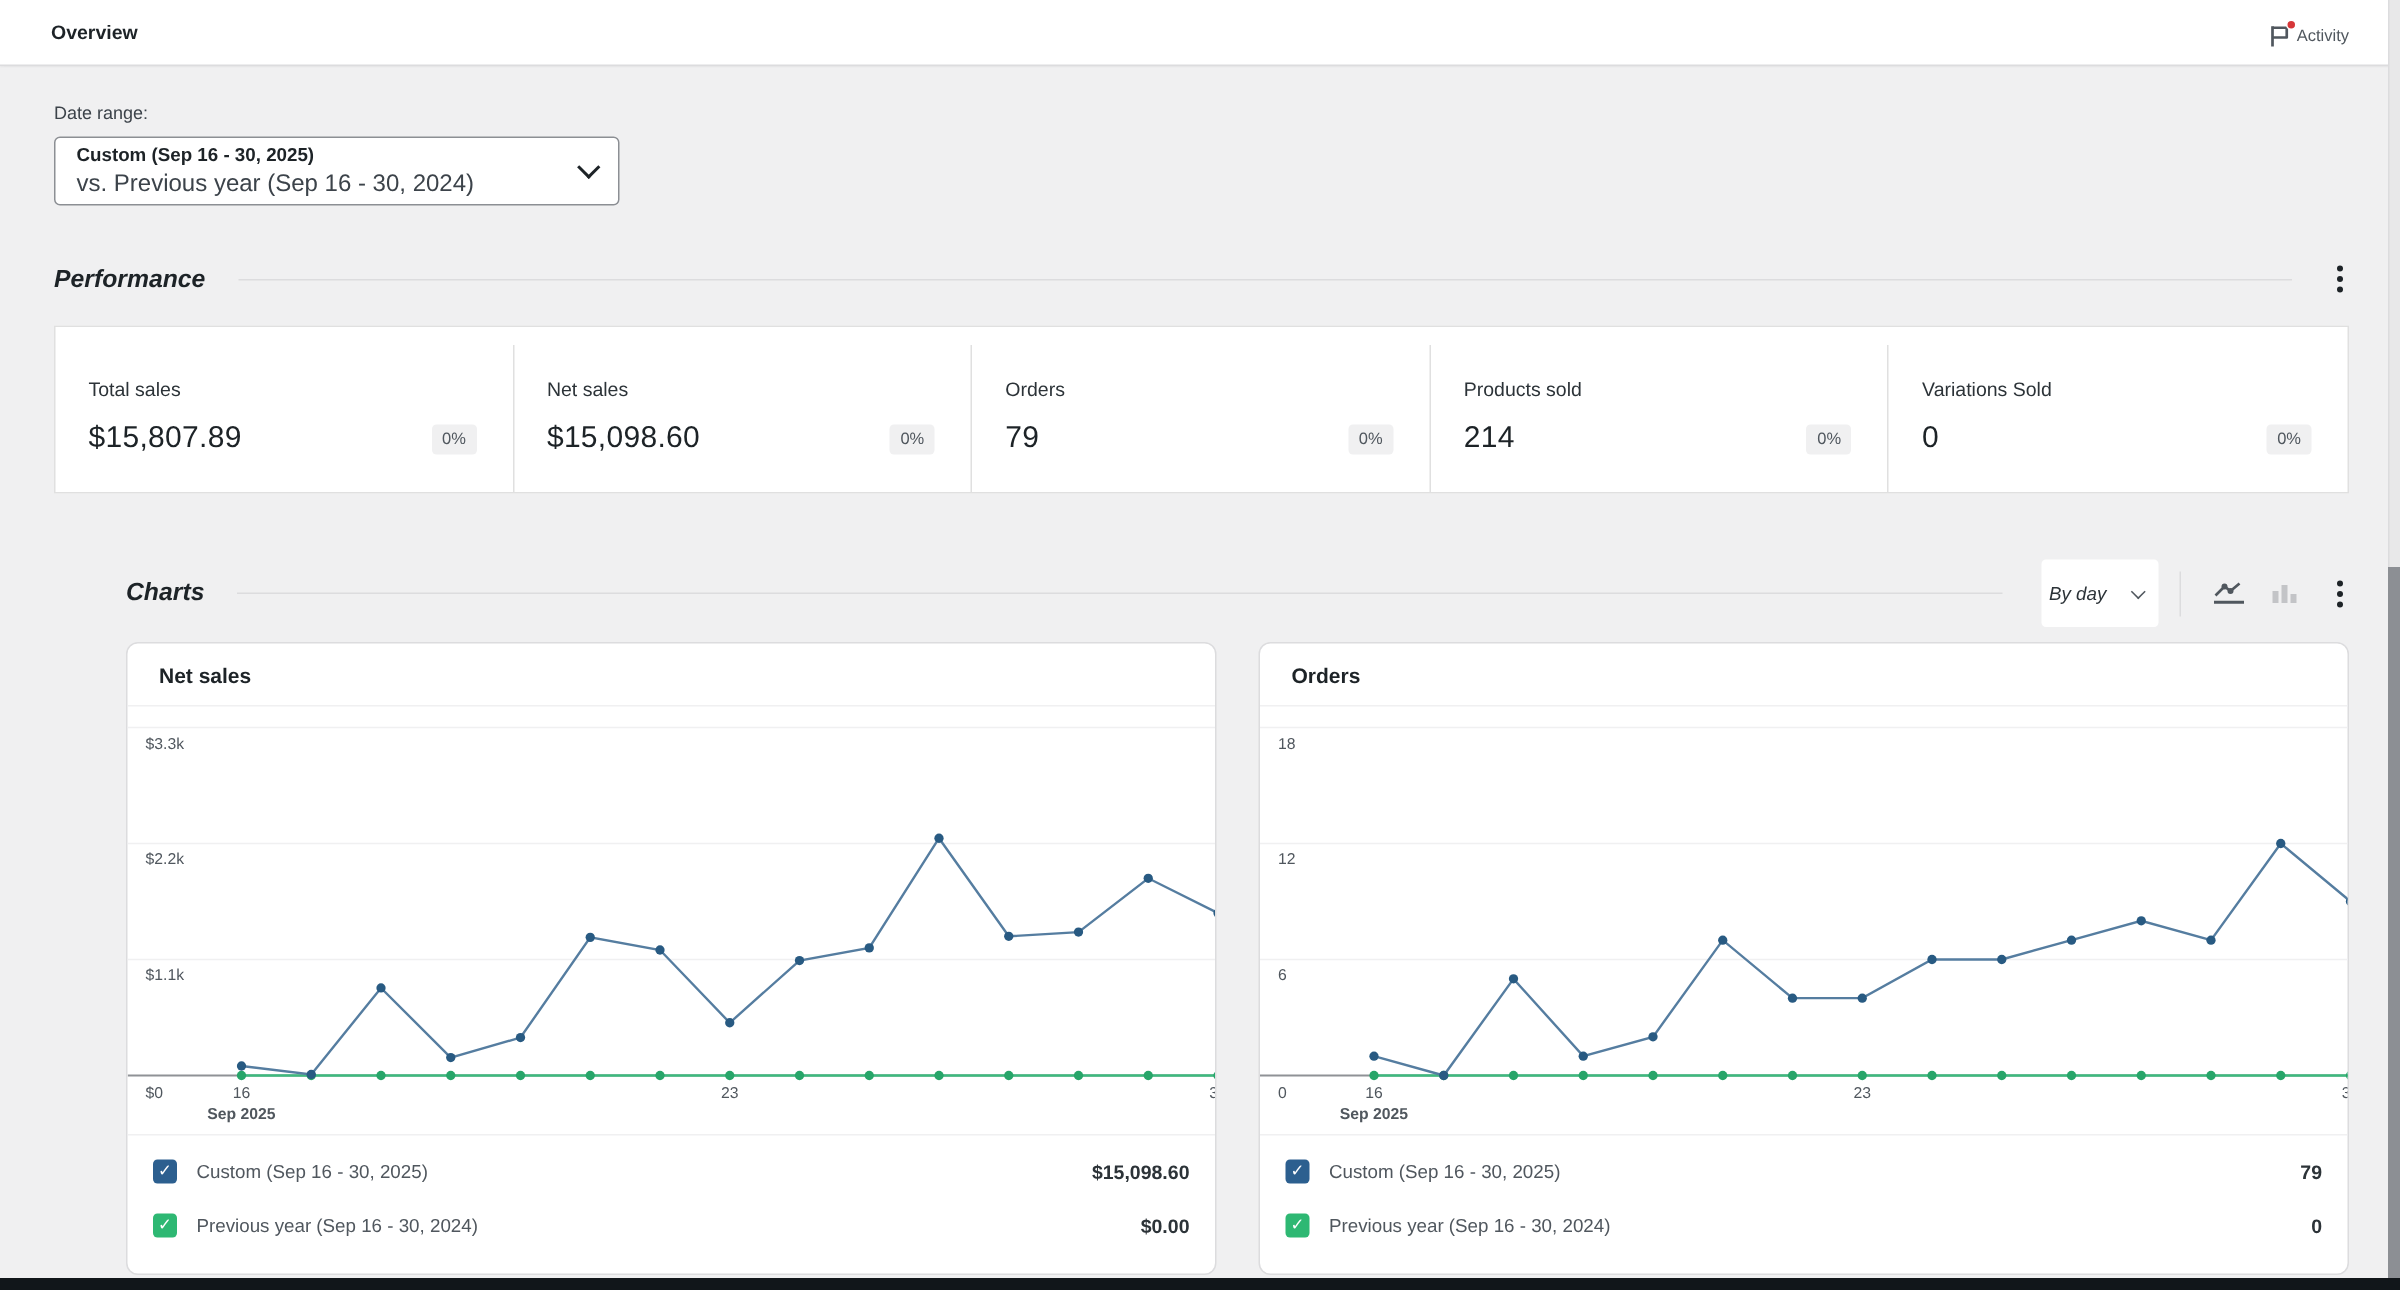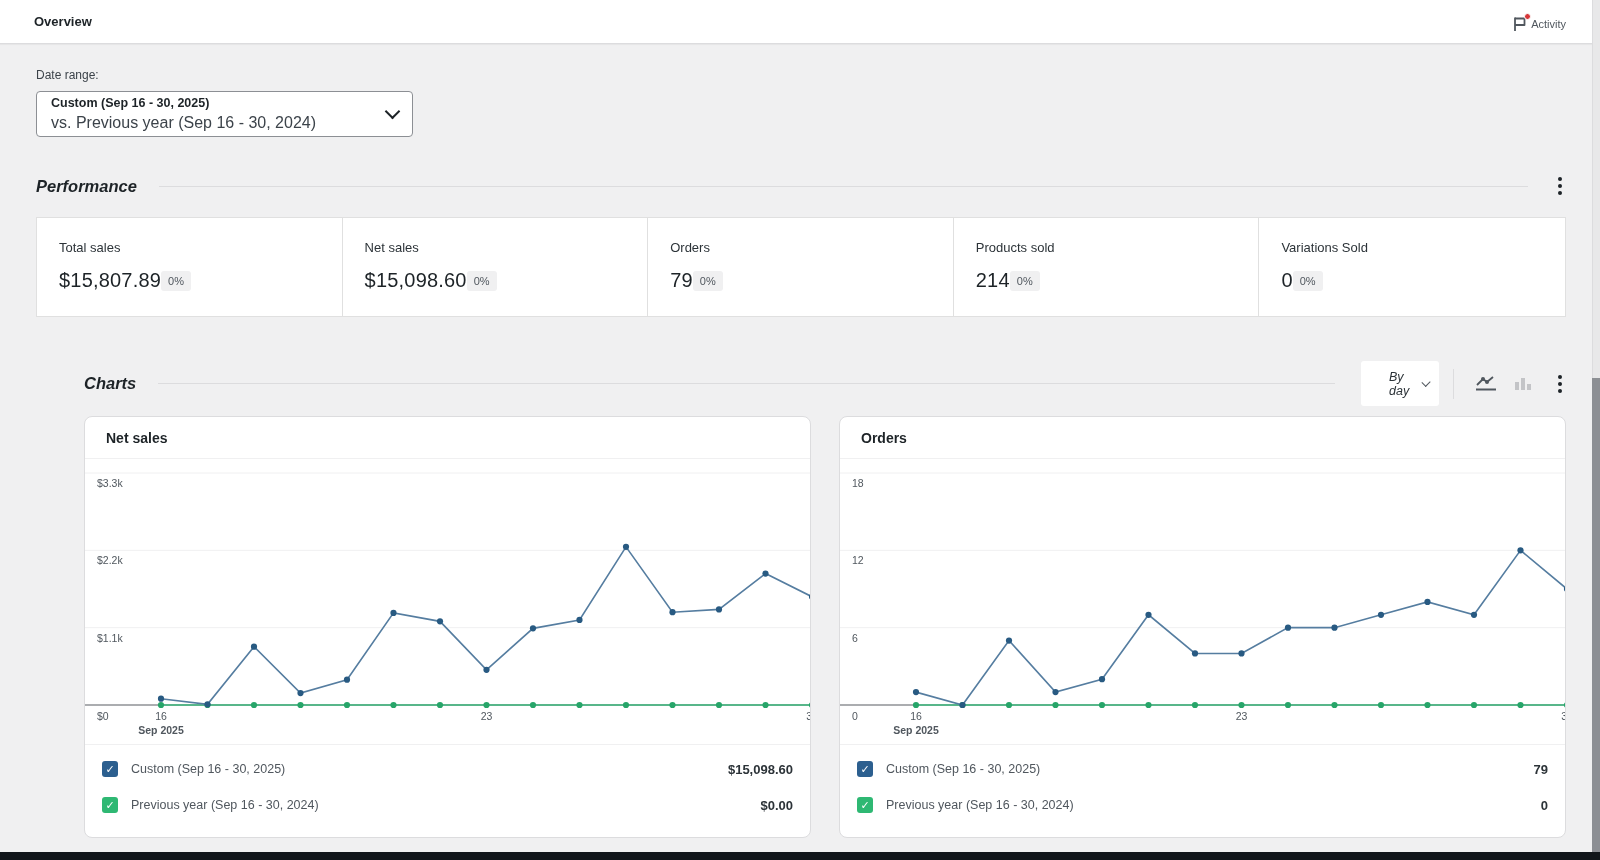--- a/index.html
+++ b/index.html
@@ -31,31 +31,31 @@
 
   .section-head { display:flex; align-items:center;font-style:italic; }
   .section-title { font-size:16.5px; font-weight:600; color:#1d2327; white-space:nowrap; }
   .rule { flex:1; height:1px; background:#dcdcde; margin:0 26px 0 22px; }
   .kebab { display:flex; flex-direction:column; gap:3px; padding:4px; cursor:pointer; }
   .kebab i { width:4px; height:4px; border-radius:50%; background:#1d2327; }
 
   .perf-section { margin-top:36px; }
   .stats { margin-top:18px; background:#fff; border:1px solid #e0e0e0;
            display:grid; grid-template-columns:repeat(5,1fr); }
-  .stat { padding:22px 24px 24px 22px; border-right:1px solid #e0e0e0; cursor:pointer; }
+  .stat { padding:22px 24px 24px 22px; border-right:1px solid #e0e0e0; cursor:pointer;margin-top:12px; }
   .stat:last-child { border-right:none; }
   .stat-label { font-size:13px; color:#2c3338; }
-  .stat-row { margin-top:14px; display:flex; align-items:center; }
+  .stat-row { margin-top:14px; display:flex; align-items:center; justify-content:space-between; }
   .stat-value { font-size:20px; font-weight:500; color:#1d2327; letter-spacing:.2px; }
   .stat-delta { background:#f0f0f1; color:#50575e; font-size:11px; border-radius:3px; padding:4px 7px; }
 
   .charts-section { margin-top:44px;margin-left:48px; }
   .charts-controls { display:flex; align-items:center; }
   .interval { background:#fff; height:45px; width:78px; border-radius:3px; display:flex; align-items:center;
-              justify-content:space-between; padding:0 10px 0 28px; cursor:pointer; }
+              justify-content:space-between; padding:0 10px 0 5px; cursor:pointer; }
   .interval-text { font-size:12.5px; color:#2c3338; }
   .chev-sm { width:7px; height:7px; border-right:1.6px solid #50575e; border-bottom:1.6px solid #50575e;
              transform:rotate(45deg); margin-top:-3px; }
   .vrule { width:1px; height:30px; background:#dcdcde; margin:0 14px; }
   .ico-btn { padding:5px 7px; cursor:pointer; display:flex; align-items:center; }
 
   .charts-grid { margin-top:10px; display:grid; grid-template-columns:1fr 1fr; gap:28px; }
   .chart-card { background:#fff; border:1px solid #dcdcde; border-radius:8px; overflow:hidden; }
   .chart-card-head { height:42px; display:flex; align-items:center; padding:0 21px;
                      border-bottom:1px solid #f0f0f1; }

